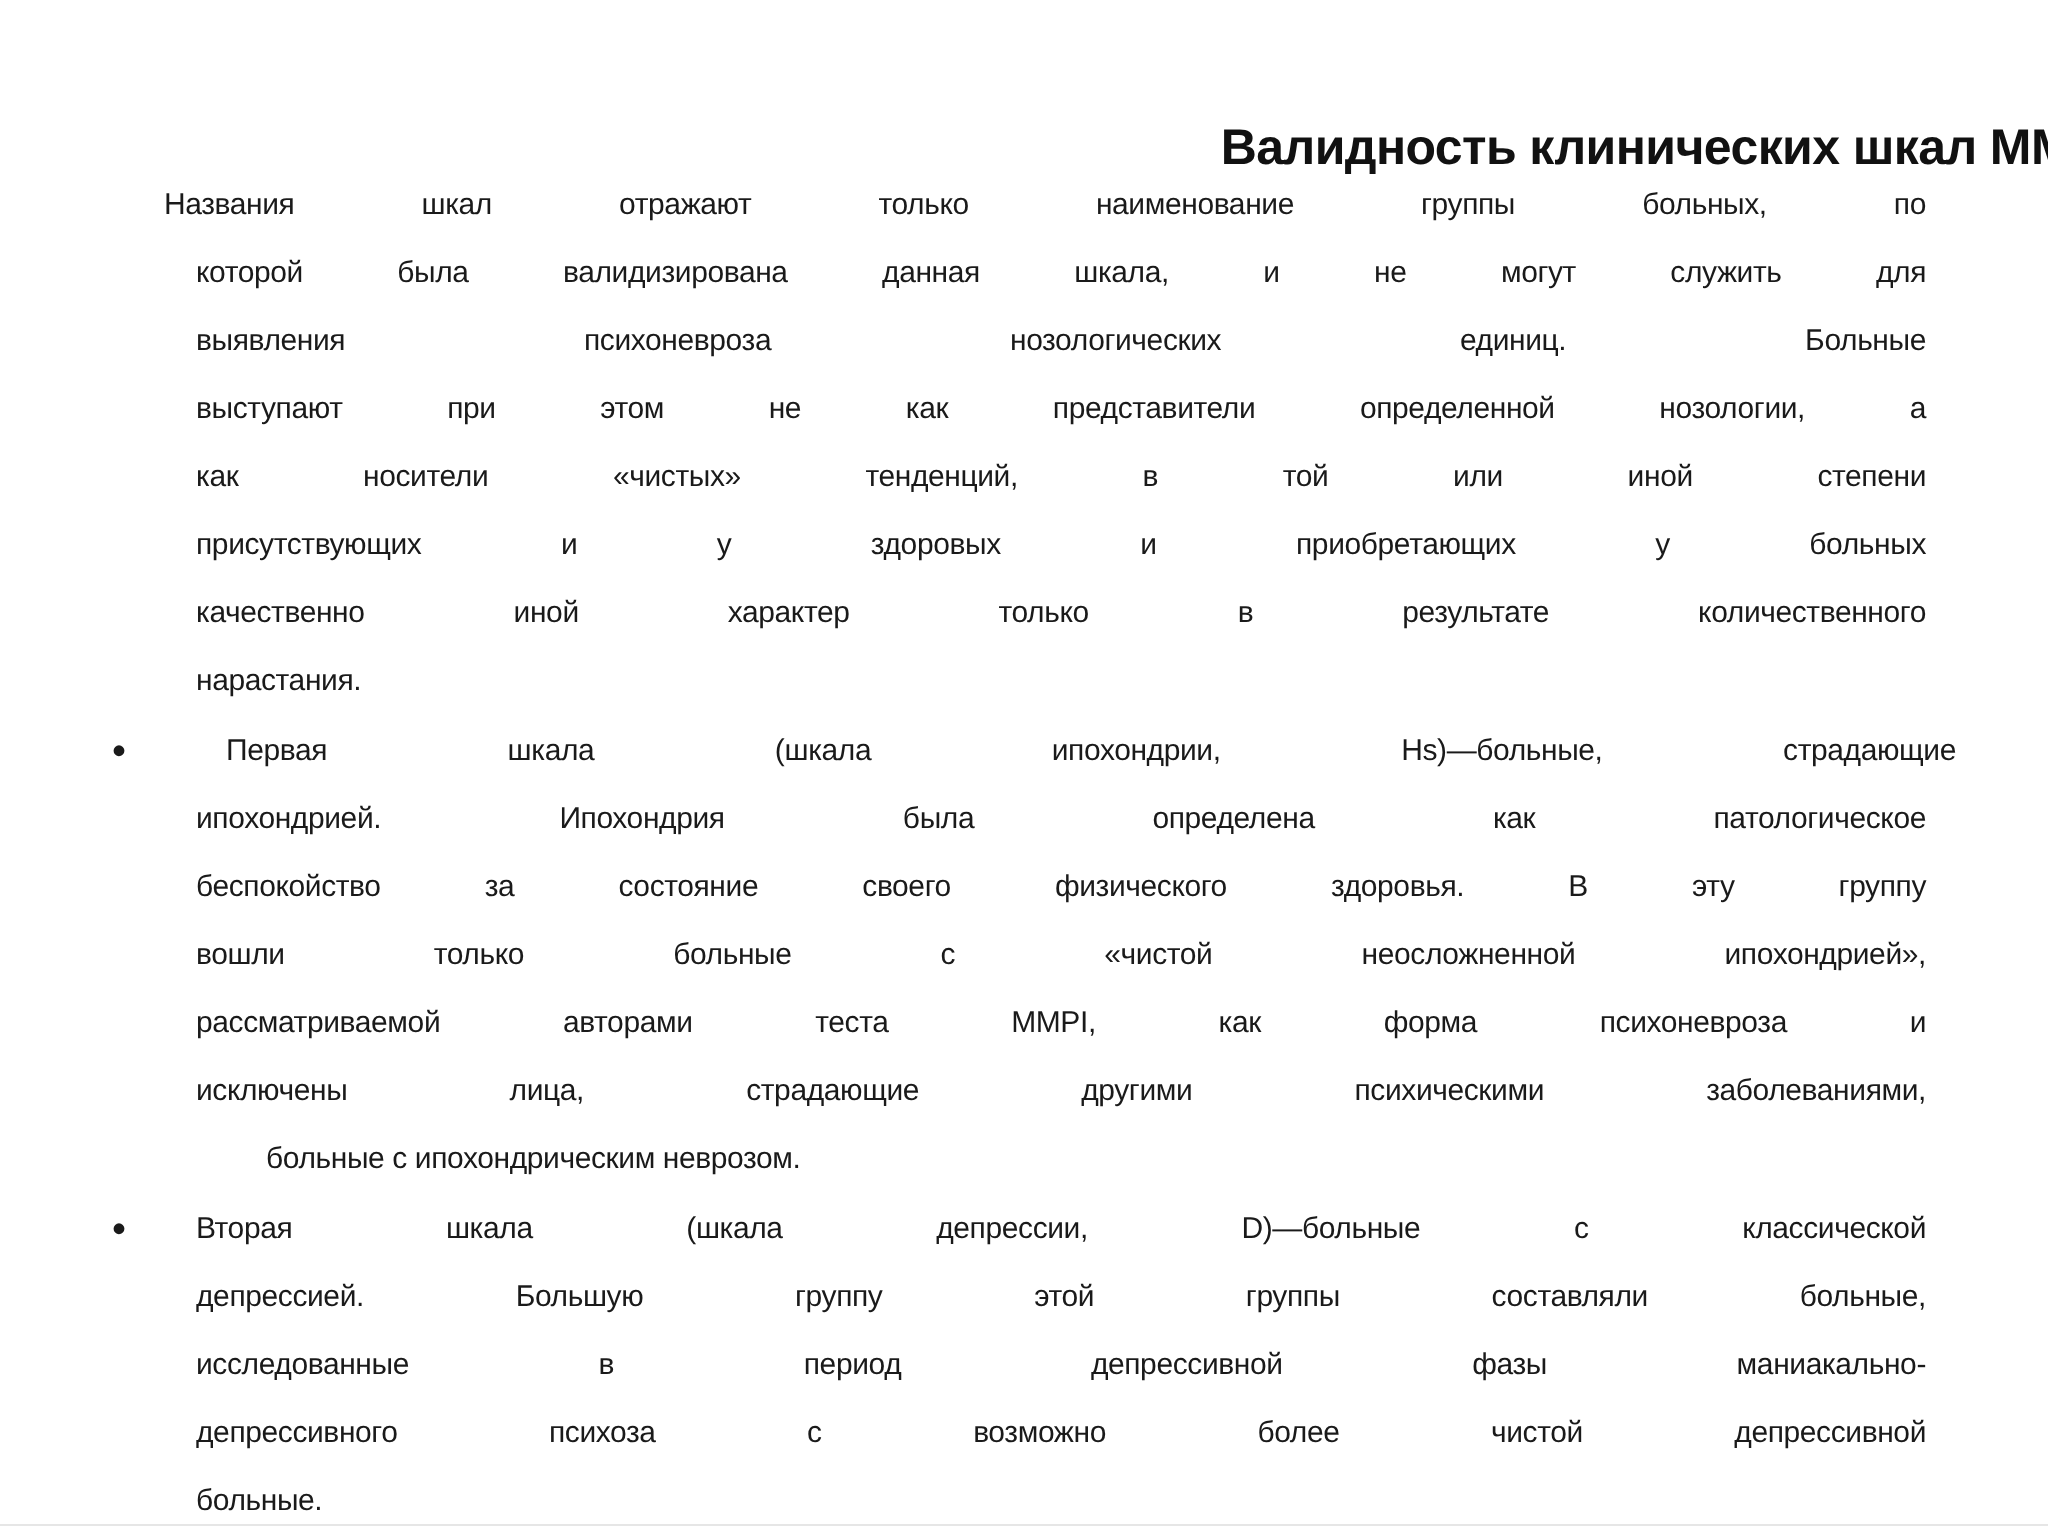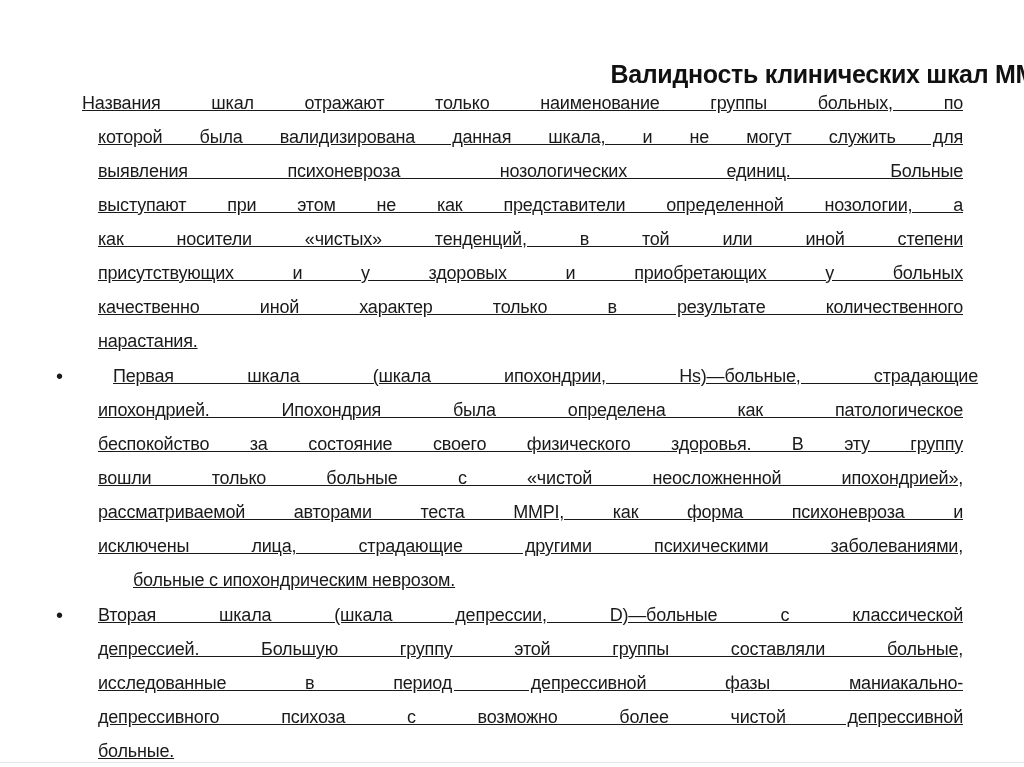--- a/index.html
+++ b/index.html
@@ -6,24 +6,23 @@
   body {
     width:1024px; height:767px; overflow:hidden; background:#ffffff;
     font-family: "Liberation Sans", "DejaVu Sans", sans-serif; color:#1a1a1a;
     position:relative;
   }
   .title {
     position:absolute; left:0; width:1024px; top:60px; text-align:right;
     font-weight:bold; font-size:25px; letter-spacing:-0.3px; color:#111;padding-left:35px;
   }
   .line {
-    position:absolute; height:34px; line-height:34px; font-size:18px;
+    position:absolute; height:34px; line-height:34px; font-size:15px;
     white-space:nowrap; text-align:justify; text-align-last:justify;
     letter-spacing:-0.2px;
-    text-decoration:underline;
   }
   .line.last { text-align-last:left; }
   .bullet {
     position:absolute; left:56px; font-size:20px; line-height:34px; height:34px;
   }
   .bottom-line {
     position:absolute; left:0; top:762px; width:1024px; height:1px; background:#e6e6e6;
   }
 </style>
 </head>

